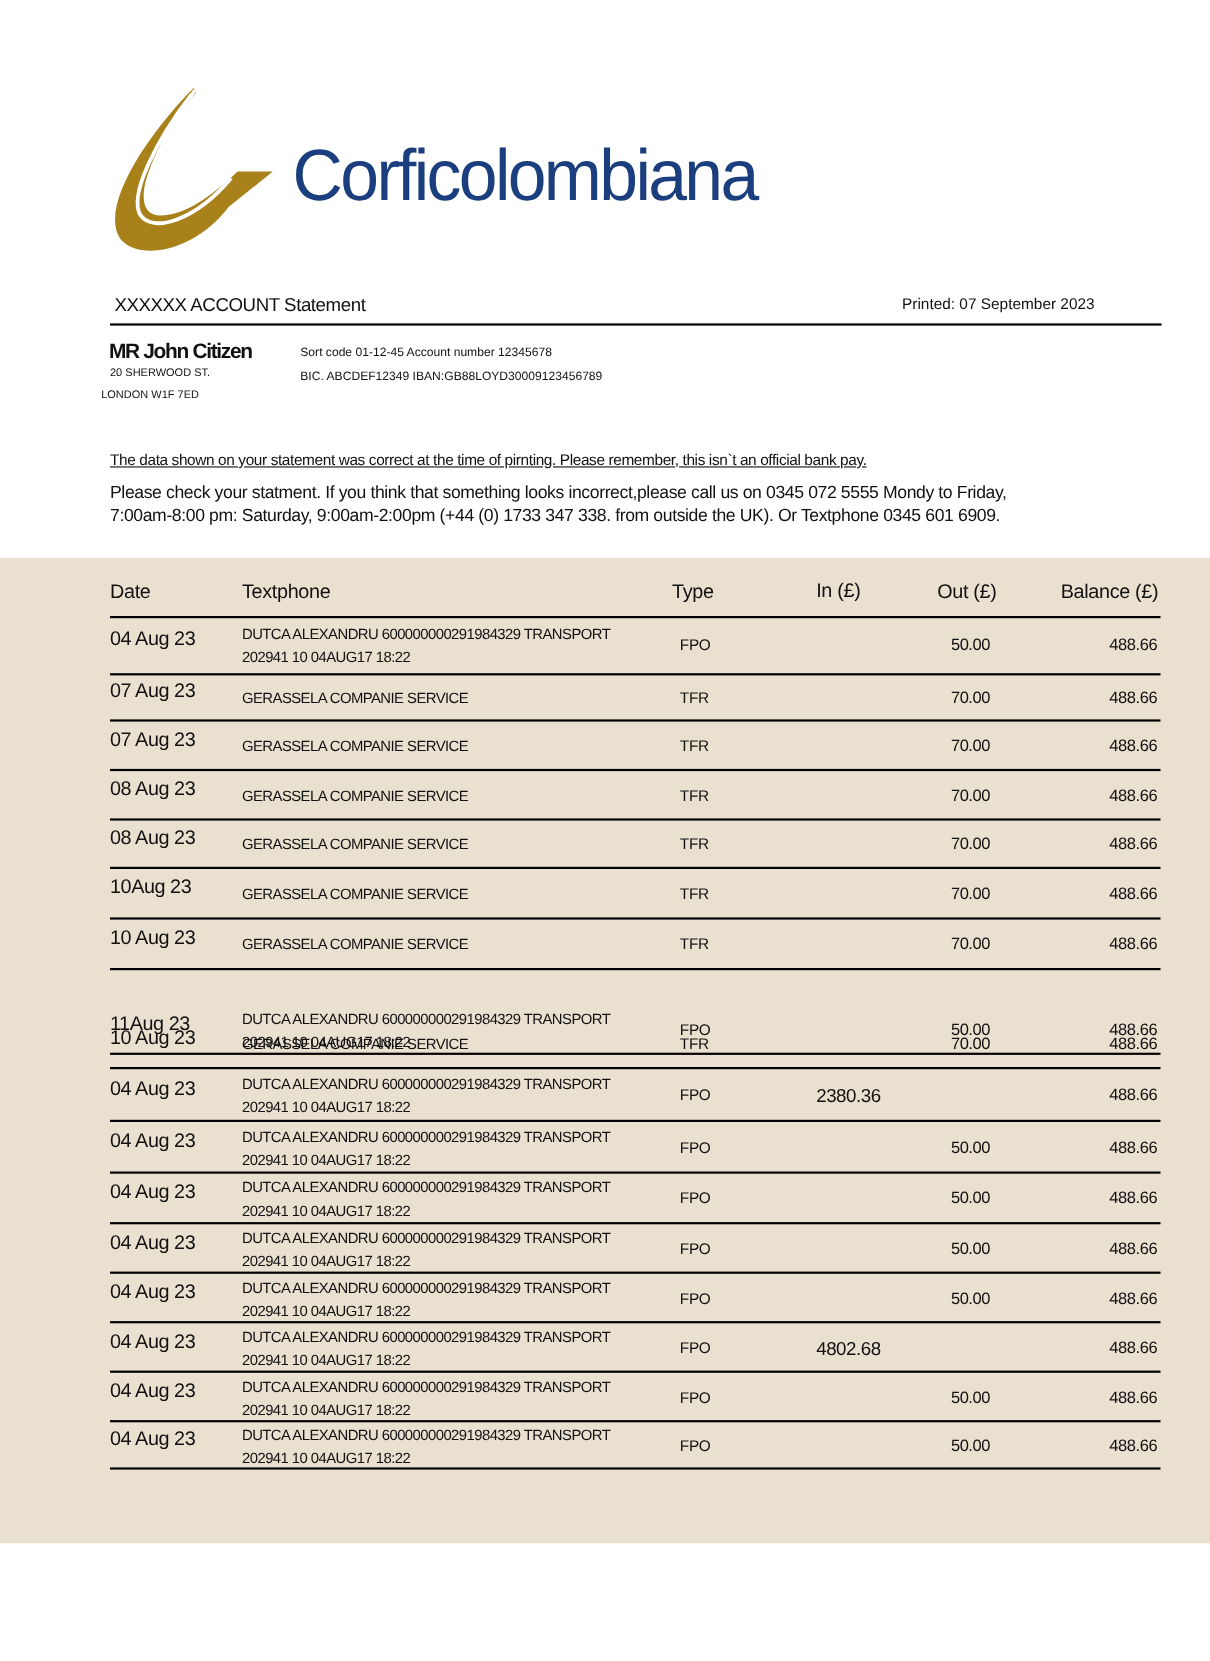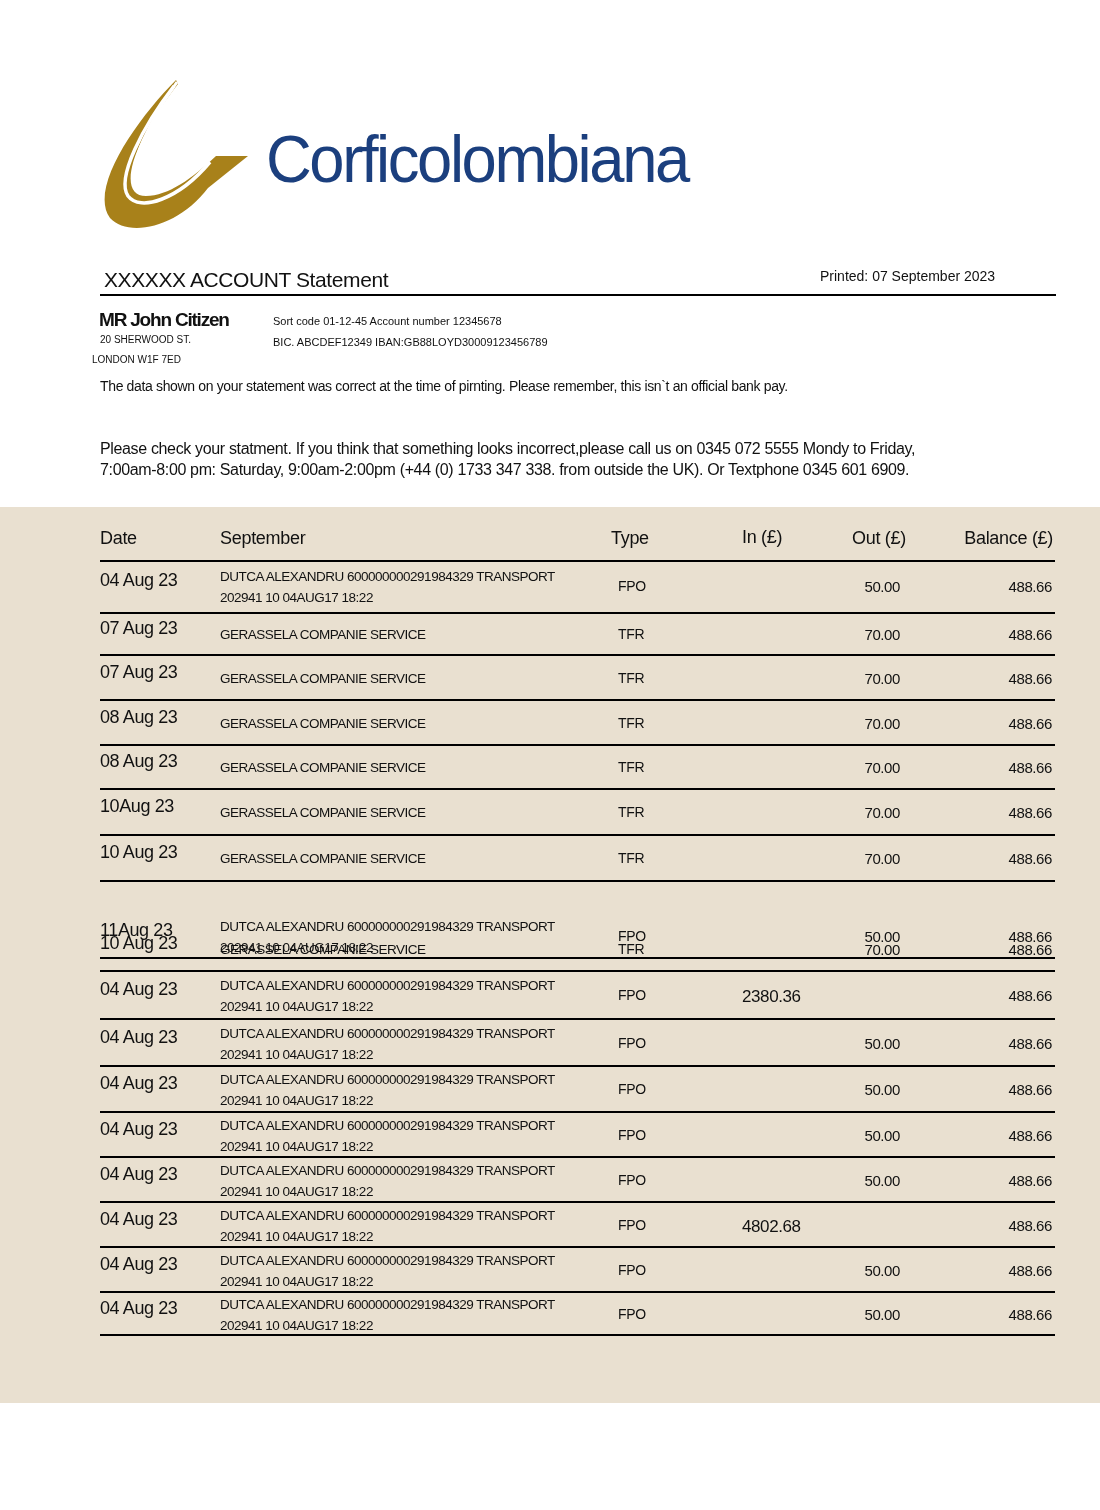--- a/index.html
+++ b/index.html
@@ -8,31 +8,31 @@
       font-family: "Liberation Sans", "DejaVu Sans", sans-serif; color: #111;
     }
     .logo { position: absolute; left: 98px; top: 78px; width: 660px; height: 155px; }
     .logo svg.mark { position: absolute; left: 0; top: 0; width: 160px; height: 155px; }
     .logo .wordmark {
       position: absolute; left: 168px; top: 48px;
       font-family: "Liberation Sans", sans-serif; font-size: 66px; letter-spacing: -2.5px;
       color: #1b3f7e; font-weight: normal; line-height: 1;
       transform: scaleX(0.96); transform-origin: left top;
     }
-    .stmt-title { position: absolute; left: 104px; top: 268px; font-size: 21px; letter-spacing: -0.4px; }
+    .stmt-title { position: absolute; left: 104px; top: 268px; font-size: 17px; letter-spacing: -0.4px; }
     .printed { position: absolute; left: 820px; top: 268px; font-size: 14px; }
     .rule-top { position: absolute; left: 100px; top: 294px; width: 956px; height: 2px; background: #000; }
 
     .cust-name { position: absolute; left: 99px; top: 309px; font-size: 19px; font-weight: bold; letter-spacing: -1.2px; }
     .addr1 { position: absolute; left: 100px; top: 334px; font-size: 10px; }
     .addr2 { position: absolute; left: 92px; top: 354px; font-size: 10px; }
     .acct1 { position: absolute; left: 273px; top: 315px; font-size: 11px; }
     .acct2 { position: absolute; left: 273px; top: 336px; font-size: 11px; }
 
-    .notice1 { position: absolute; left: 100px; top: 378px; font-size: 14px; letter-spacing: -0.35px; }
+    .notice1 { position: absolute; left: 100px; top: 410px; font-size: 14px; letter-spacing: -0.35px; text-decoration: underline; }
     .notice2 { position: absolute; left: 100px; top: 438px; width: 840px; font-size: 16px; line-height: 21px; letter-spacing: -0.35px; }
 
     .band { position: absolute; left: 0; top: 507px; width: 1100px; height: 896px; background: #e9e0d0; }
 
     .th { position: absolute; top: 528px; font-size: 18px; letter-spacing: -0.3px; }
     .hdr-rule { position: absolute; left: 100px; top: 560px; width: 955px; height: 2px; background: #000; }
 
     .row { position: absolute; left: 0; width: 1100px; }
     .row .rule { position: absolute; left: 100px; width: 955px; height: 2px; background: #000; }
     .row .date { position: absolute; left: 100px; font-size: 18px; letter-spacing: -0.4px; }
@@ -65,21 +65,21 @@
 <div class="addr2">LONDON W1F 7ED</div>
 <div class="acct1">Sort code 01-12-45 Account number 12345678</div>
 <div class="acct2">BIC. ABCDEF12349  IBAN:GB88LOYD30009123456789</div>
 
 <div class="notice1">The data shown on your statement was correct at the time of pirnting. Please remember, this isn`t an official bank pay.</div>
 <div class="notice2">Please check your statment. If you think that something looks incorrect,please call us on 0345 072 5555 Mondy to Friday, 7:00am-8:00 pm: Saturday, 9:00am-2:00pm (+44 (0) 1733 347 338. from outside the UK). Or Textphone 0345 601 6909.</div>
 
 <div class="band"></div>
 
 <div class="th" style="left:100px">Date</div>
-<div class="th" style="left:220px">September</div>
+<div class="th" style="left:220px">Textphone</div>
 <div class="th" style="left:611px">Type</div>
 <div class="th" style="left:742px;top:527px">In (£)</div>
 <div class="th" style="left:852px">Out (£)</div>
 <div class="th" style="right:47px">Balance (£)</div>
 <div class="hdr-rule"></div>
 
 <div id="rows">
     <div class="row" style="top: 562px; height: 52px;">
       <div class="date" style="top: 8px;">04 Aug 23</div>
       <div class="desc" style="top: 4px;">DUTCA ALEXANDRU 600000000291984329 TRANSPORT</div>

